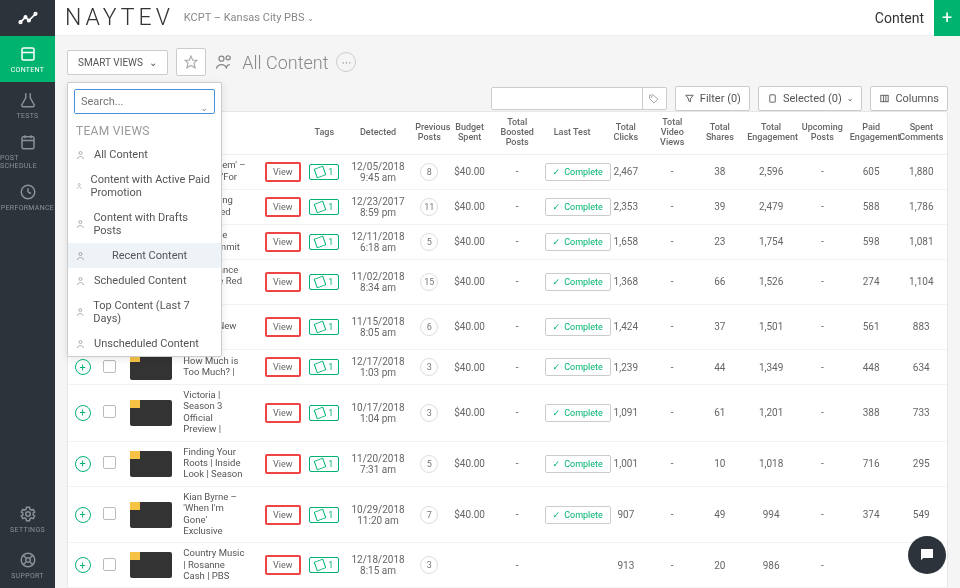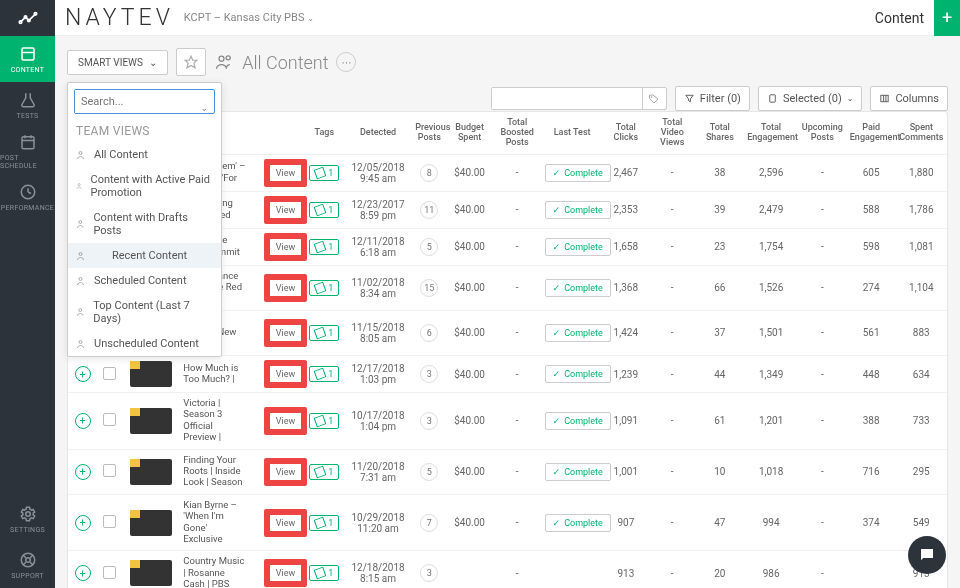--- a/index.html
+++ b/index.html
@@ -51,21 +51,21 @@
 .table-wrap { background:#fff; border:1px solid #e6e6e6; border-radius:3px; overflow:hidden; }
 table { width:100%; border-collapse:collapse; font-size:10px; color:#555; table-layout:fixed; }
 th { font-weight:500; color:#666; padding:6px 3px; text-align:center; border-bottom:1px solid #eee; font-size:9px; line-height:1.1; }
 td { padding:4px 3px; text-align:center; border-bottom:1px solid #f2f2f2; vertical-align:middle; }
 td.left { text-align:left; }
 .add-circle { width:16px; height:16px; border:1px solid #00b470; border-radius:50%; color:#00b470; display:inline-flex; align-items:center; justify-content:center; font-size:11px; cursor:pointer; }
 .chk { width:13px; height:13px; border:1px solid #bbb; display:inline-block; cursor:pointer; background:#fff; border-radius:2px; }
 .thumb { width:42px; height:26px; background:#333; display:inline-block; vertical-align:middle; border-radius:2px; position:relative; }
 .thumb::after { content:""; position:absolute; top:0; left:0; width:10px; height:8px; background:#f6c243; }
 .row-title { font-size:9.5px; color:#555; line-height:1.2; display:inline-block; max-width:64px; white-space:normal; overflow:hidden; }
-.view-btn { border:6px solid #ef4444; padding:3px 6px; font-size:9px; color:#666; border-radius:2px; cursor:pointer; display:inline-block; background:#fff; }
+.view-btn { border:2px solid #ef4444; padding:3px 6px; font-size:9px; color:#666; border-radius:2px; cursor:pointer; display:inline-block; background:#fff; }
 .tag-pill { border:1px solid #00b470; color:#00b470; padding:2px 5px; font-size:9px; border-radius:2px; display:inline-flex; align-items:center; gap:3px; cursor:pointer; }
 .tag-pill::before { content:""; width:8px; height:8px; border:1px solid #00b470; border-radius:1px; transform:rotate(-20deg); }
 .complete { border:1px solid #ccc; padding:3px 7px; font-size:9px; color:#00b470; border-radius:2px; display:inline-flex; align-items:center; gap:4px; background:#fff; }
 .complete::before { content:"✓"; font-size:9px; }
 .pp-badge { width:18px; height:18px; border:1px solid #ddd; border-radius:50%; display:inline-flex; align-items:center; justify-content:center; font-size:9px; color:#777; }
 .num { font-size:10px; color:#666; }
 
 
 .chat { position:absolute; right:14px; bottom:14px; width:38px; height:38px; background:#2d333a; border-radius:50%; display:flex; align-items:center; justify-content:center; color:#fff; cursor:pointer; }
 
@@ -481,21 +481,21 @@
             <td><span class="view-btn">View</span></td>
             <td><span class="tag-pill">1</span></td>
             <td class="num" style="white-space:pre-line">10/29/2018
 11:20 am</td>
             <td><span class="pp-badge">7</span></td>
             <td class="num">$40.00</td>
             <td class="num">-</td>
             <td><span class="complete">Complete</span></td>
             <td class="num">907</td>
             <td class="num">-</td>
-            <td class="num">47</td>
+            <td class="num">49</td>
             <td class="num">994</td>
             <td class="num">-</td>
             <td class="num">374</td>
             <td class="num">549</td>
           </tr>
           <tr>
             <td><span class="add-circle">+</span></td>
             <td><span class="chk"></span></td>
             <td><span class="thumb"></span></td>
             <td class="left"><span class="row-title">Country Music | Rosanne Cash | PBS</span></td>

